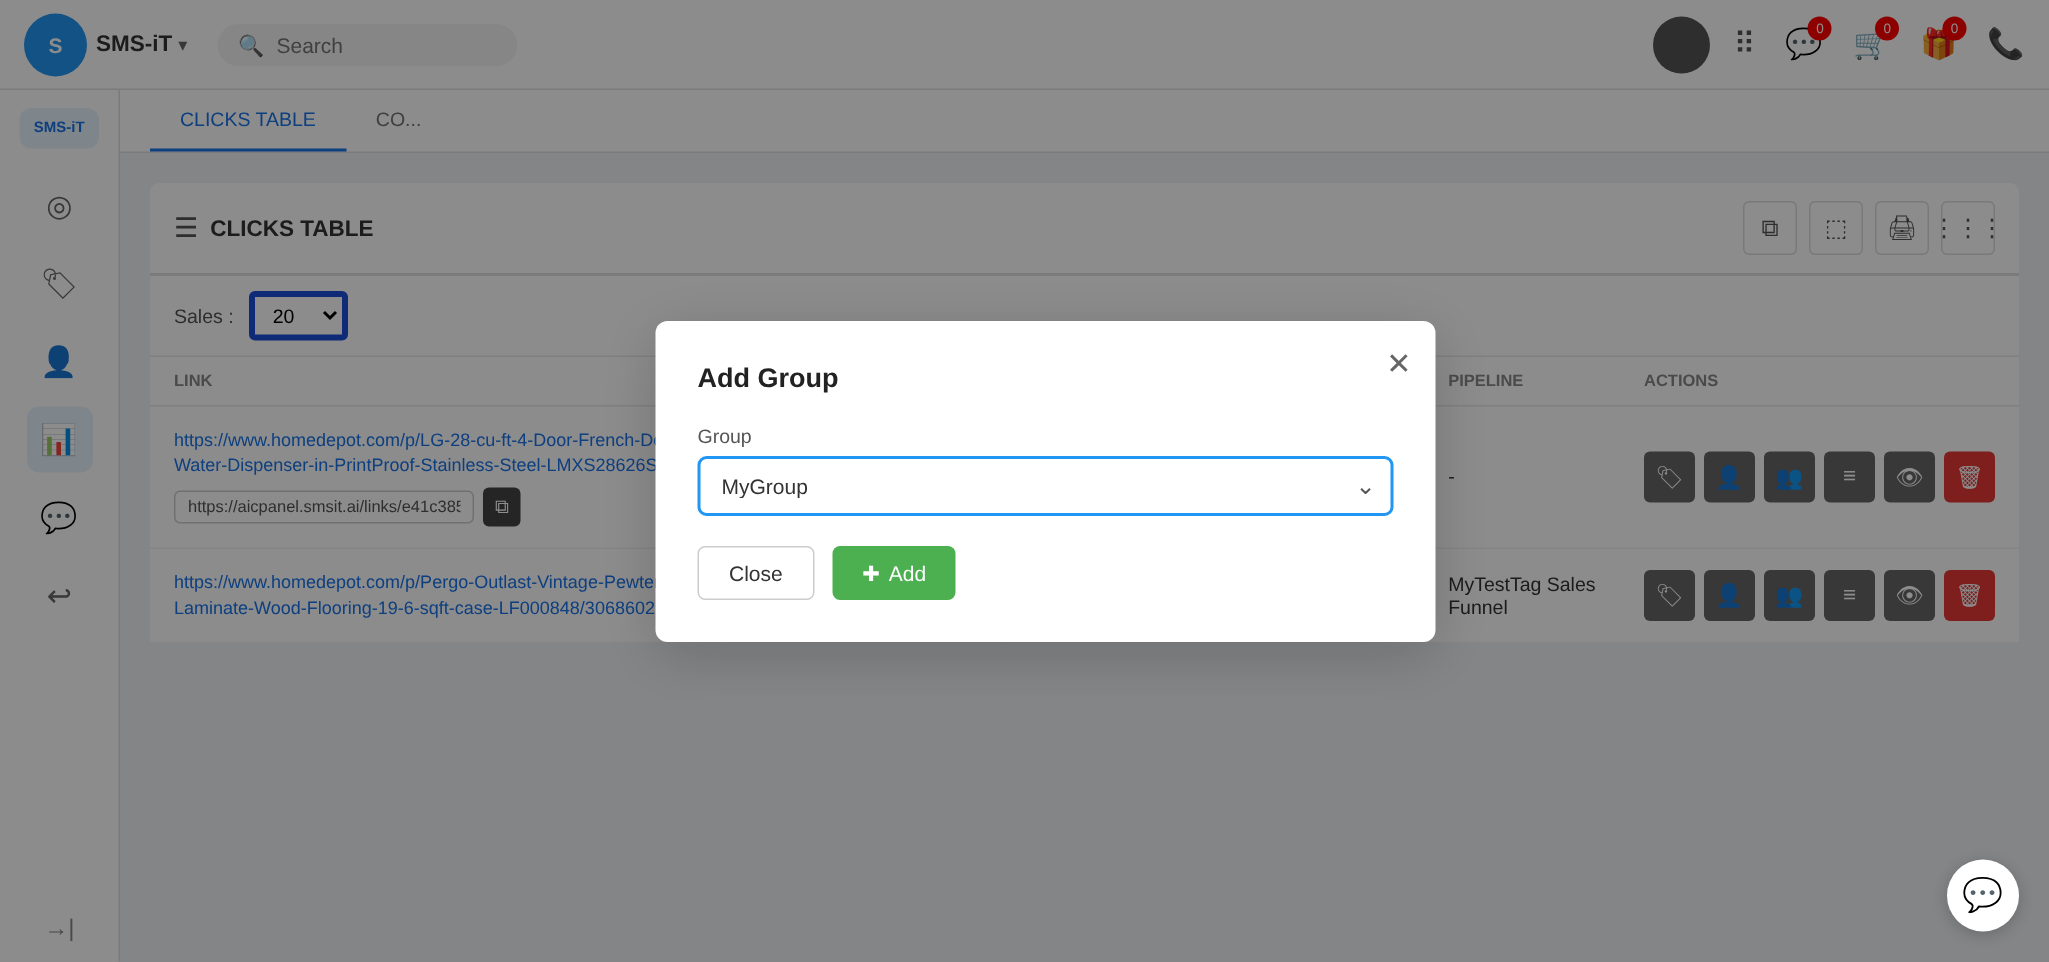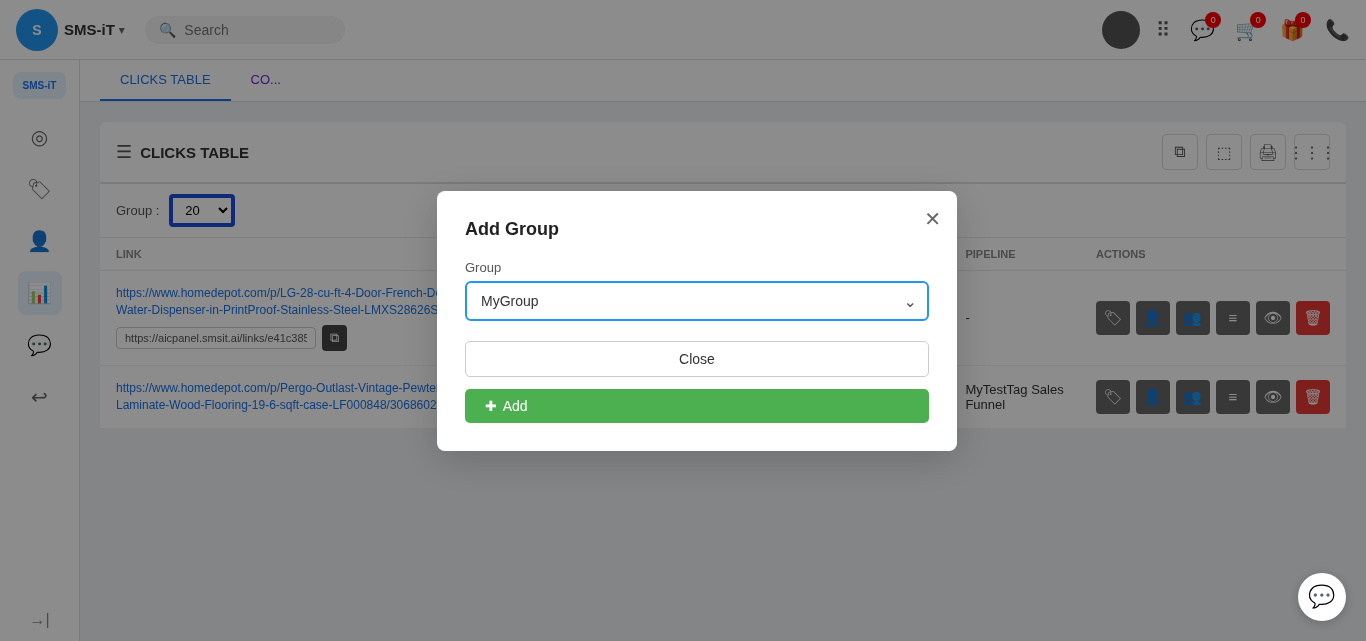--- a/index.html
+++ b/index.html
@@ -56,21 +56,21 @@
 
     
     .main { margin-top: 60px; margin-left: 80px; padding: 0; min-height: calc(100vh - 60px); }
 
     
     .tabs-bar {
       background: #fff; border-bottom: 1px solid #e0e0e0;
       display: flex; align-items: center; padding: 0 20px;
     }
     .tab {
-      padding: 12px 20px; font-size: 13px; font-weight: 500; color: #6d28d9;
+      padding: 12px 20px; font-size: 13px; font-weight: 500; color: #737373;
       cursor: pointer; border-bottom: 2px solid transparent; white-space: nowrap;
     }
     .tab.active { color: #1a73e8; border-bottom-color: #1a73e8; }
 
     
     .table-area { padding: 20px; }
     .table-header {
       display: flex; align-items: center; justify-content: space-between;
       background: #fff; padding: 12px 16px; border-radius: 6px 6px 0 0;
       border-bottom: 2px solid #e0e0e0;
@@ -151,21 +151,21 @@
     .form-select {
       width: 100%; padding: 10px 14px; border: 2px solid #2196F3; border-radius: 6px;
       font-size: 14px; color: #333; background: #fff; outline: none;
       appearance: none; cursor: pointer;
     }
     .select-wrapper { position: relative; }
     .select-arrow {
       position: absolute; right: 12px; top: 50%; transform: translateY(-50%);
       pointer-events: none; color: #555; font-size: 16px;
     }
-    .modal-footer { display: flex; gap: 12px; flex-direction: column; }
+    .modal-footer { display: flex; gap: 12px; }
     .btn-close {
       padding: 9px 20px; border: 1px solid #ccc; border-radius: 5px;
       background: #fff; font-size: 14px; color: #333; cursor: pointer;
     }
     .btn-add {
       padding: 9px 20px; border: none; border-radius: 5px;
       background: #4CAF50; font-size: 14px; color: #fff; cursor: pointer;
       display: flex; align-items: center; gap: 6px;
     }
 
@@ -238,21 +238,21 @@
       </div>
       <div class="table-actions">
         <button class="tbl-btn">⧉</button>
         <button class="tbl-btn">⬚</button>
         <button class="tbl-btn">🖨</button>
         <button class="tbl-btn">⋮⋮⋮</button>
       </div>
     </div>
 
     <div class="show-row">
-      <span class="show-label">Group :</span>
+      <span class="show-label">Sales :</span>
       <select class="show-select">
         <option>20</option>
         <option>50</option>
         <option>100</option>
       </select>
     </div>
 
     <table class="data-table">
       <thead>
         <tr>

